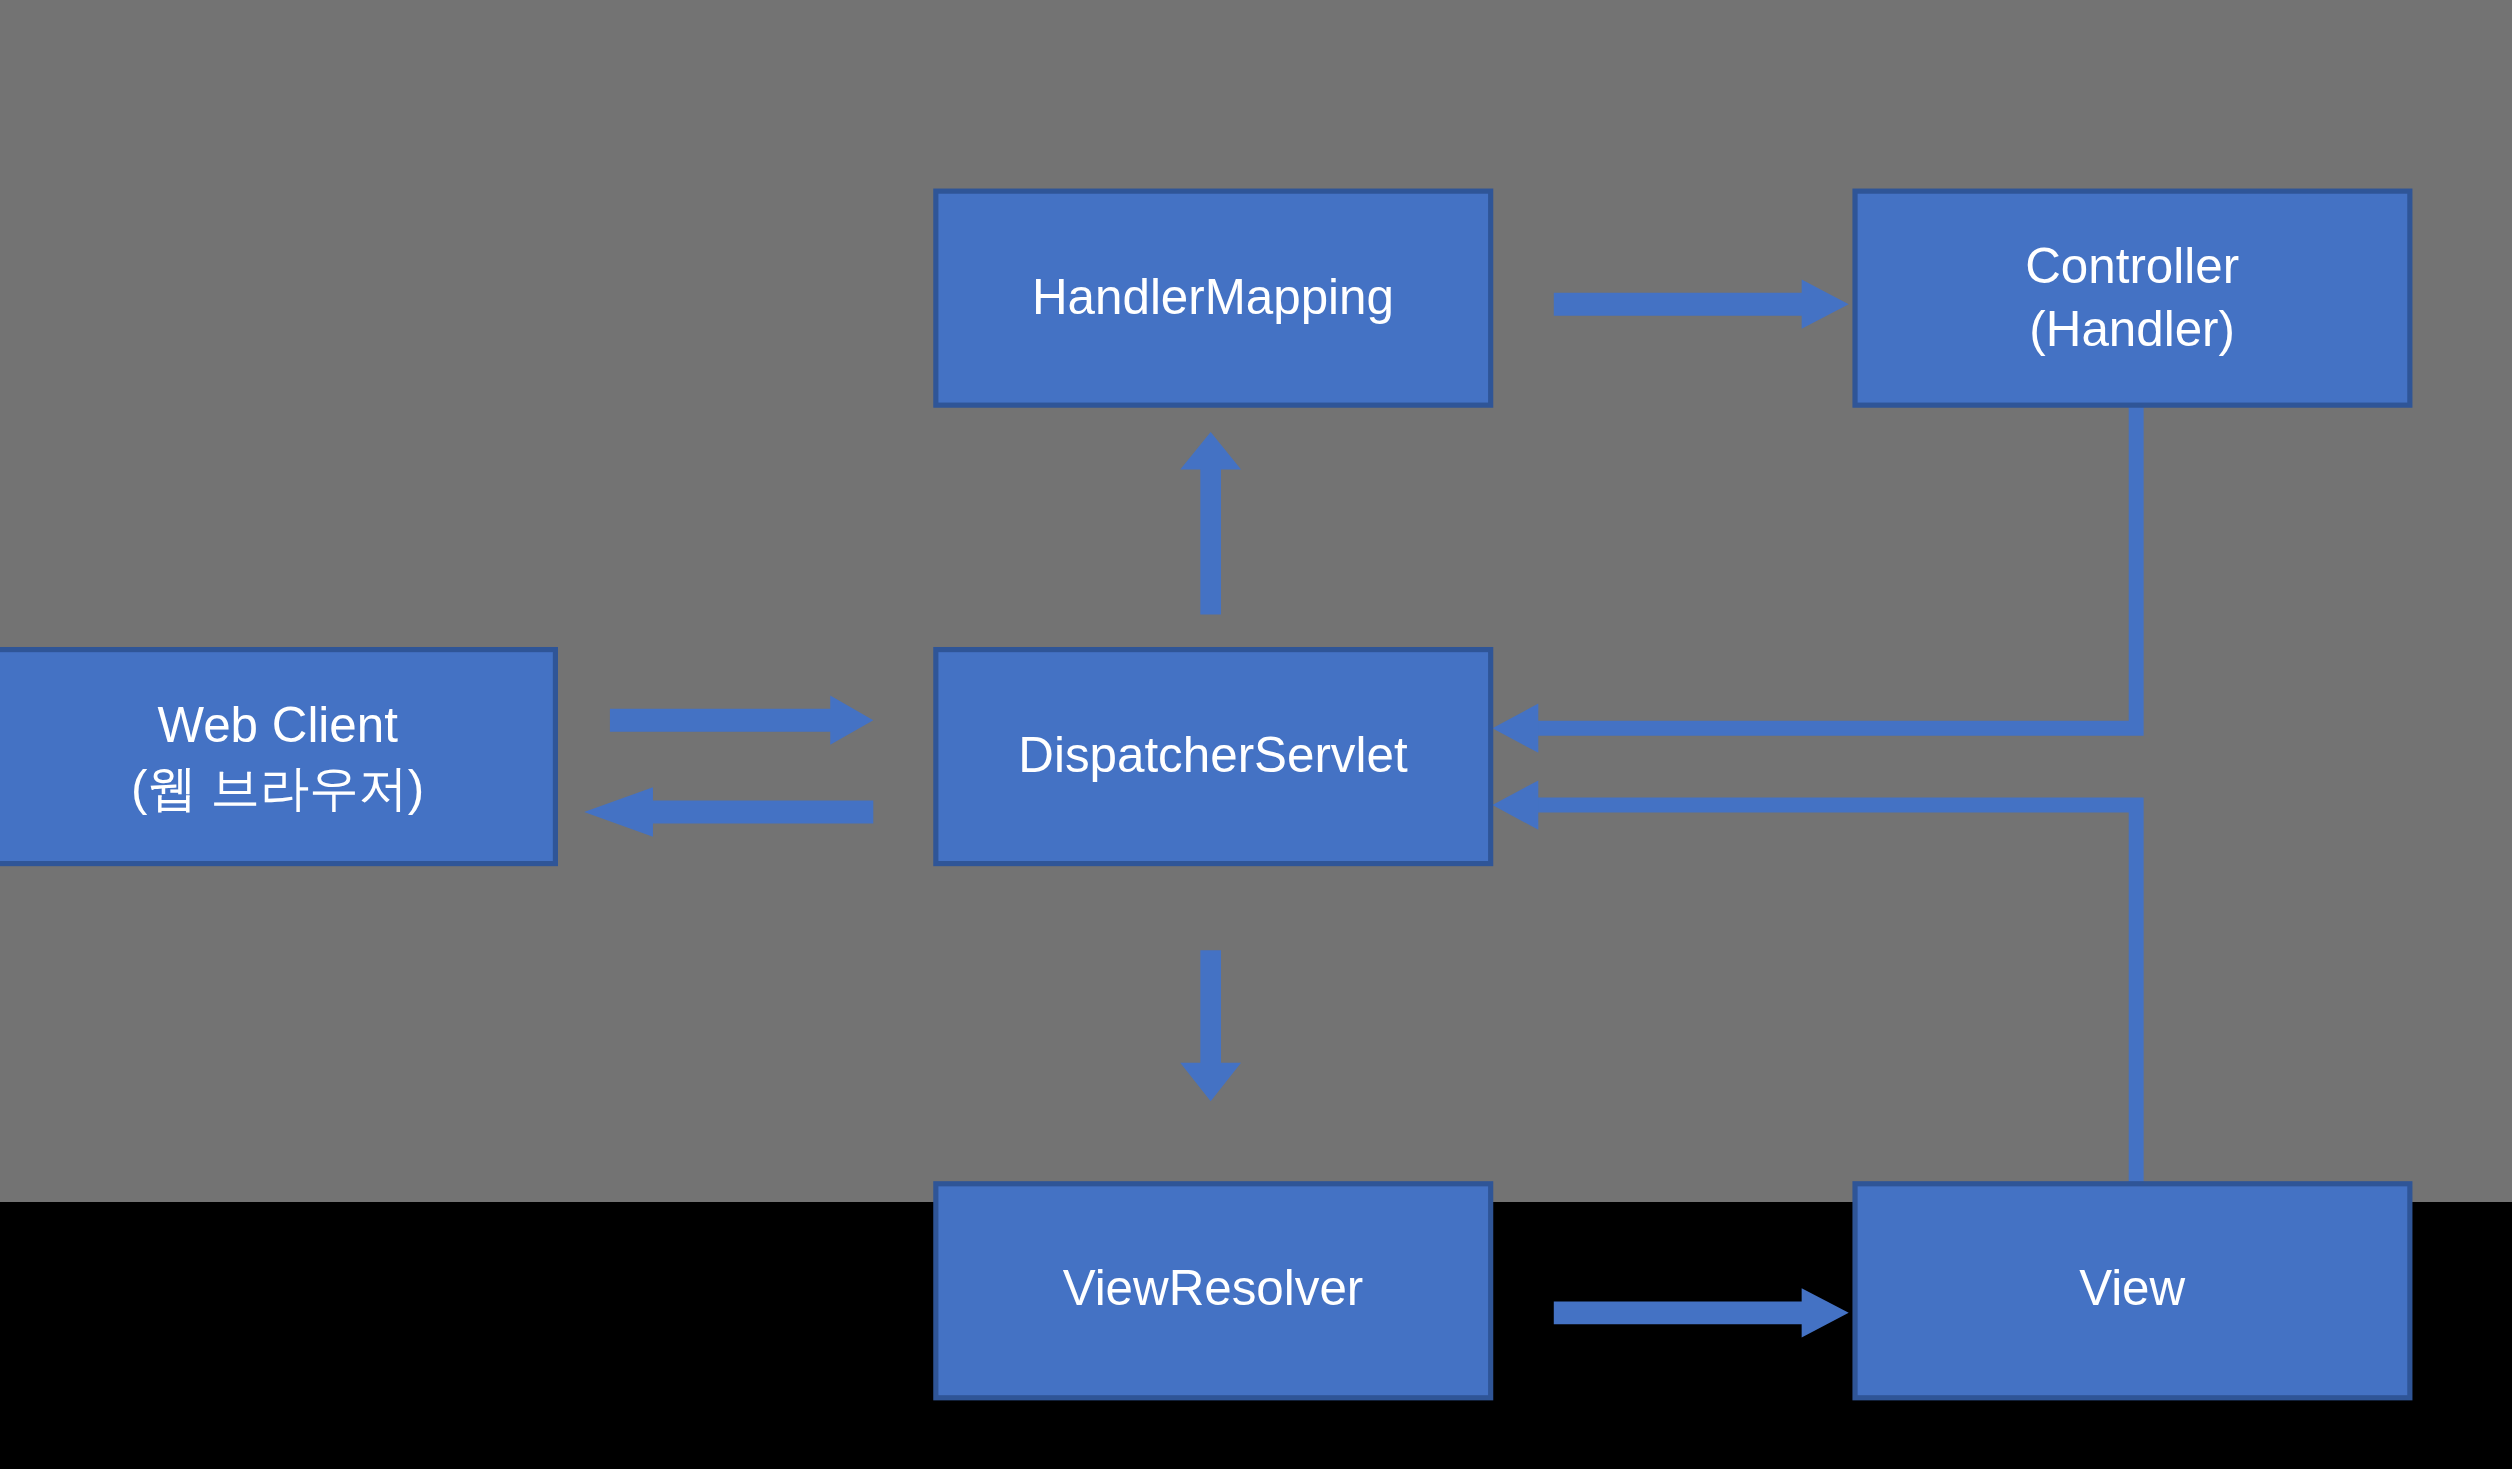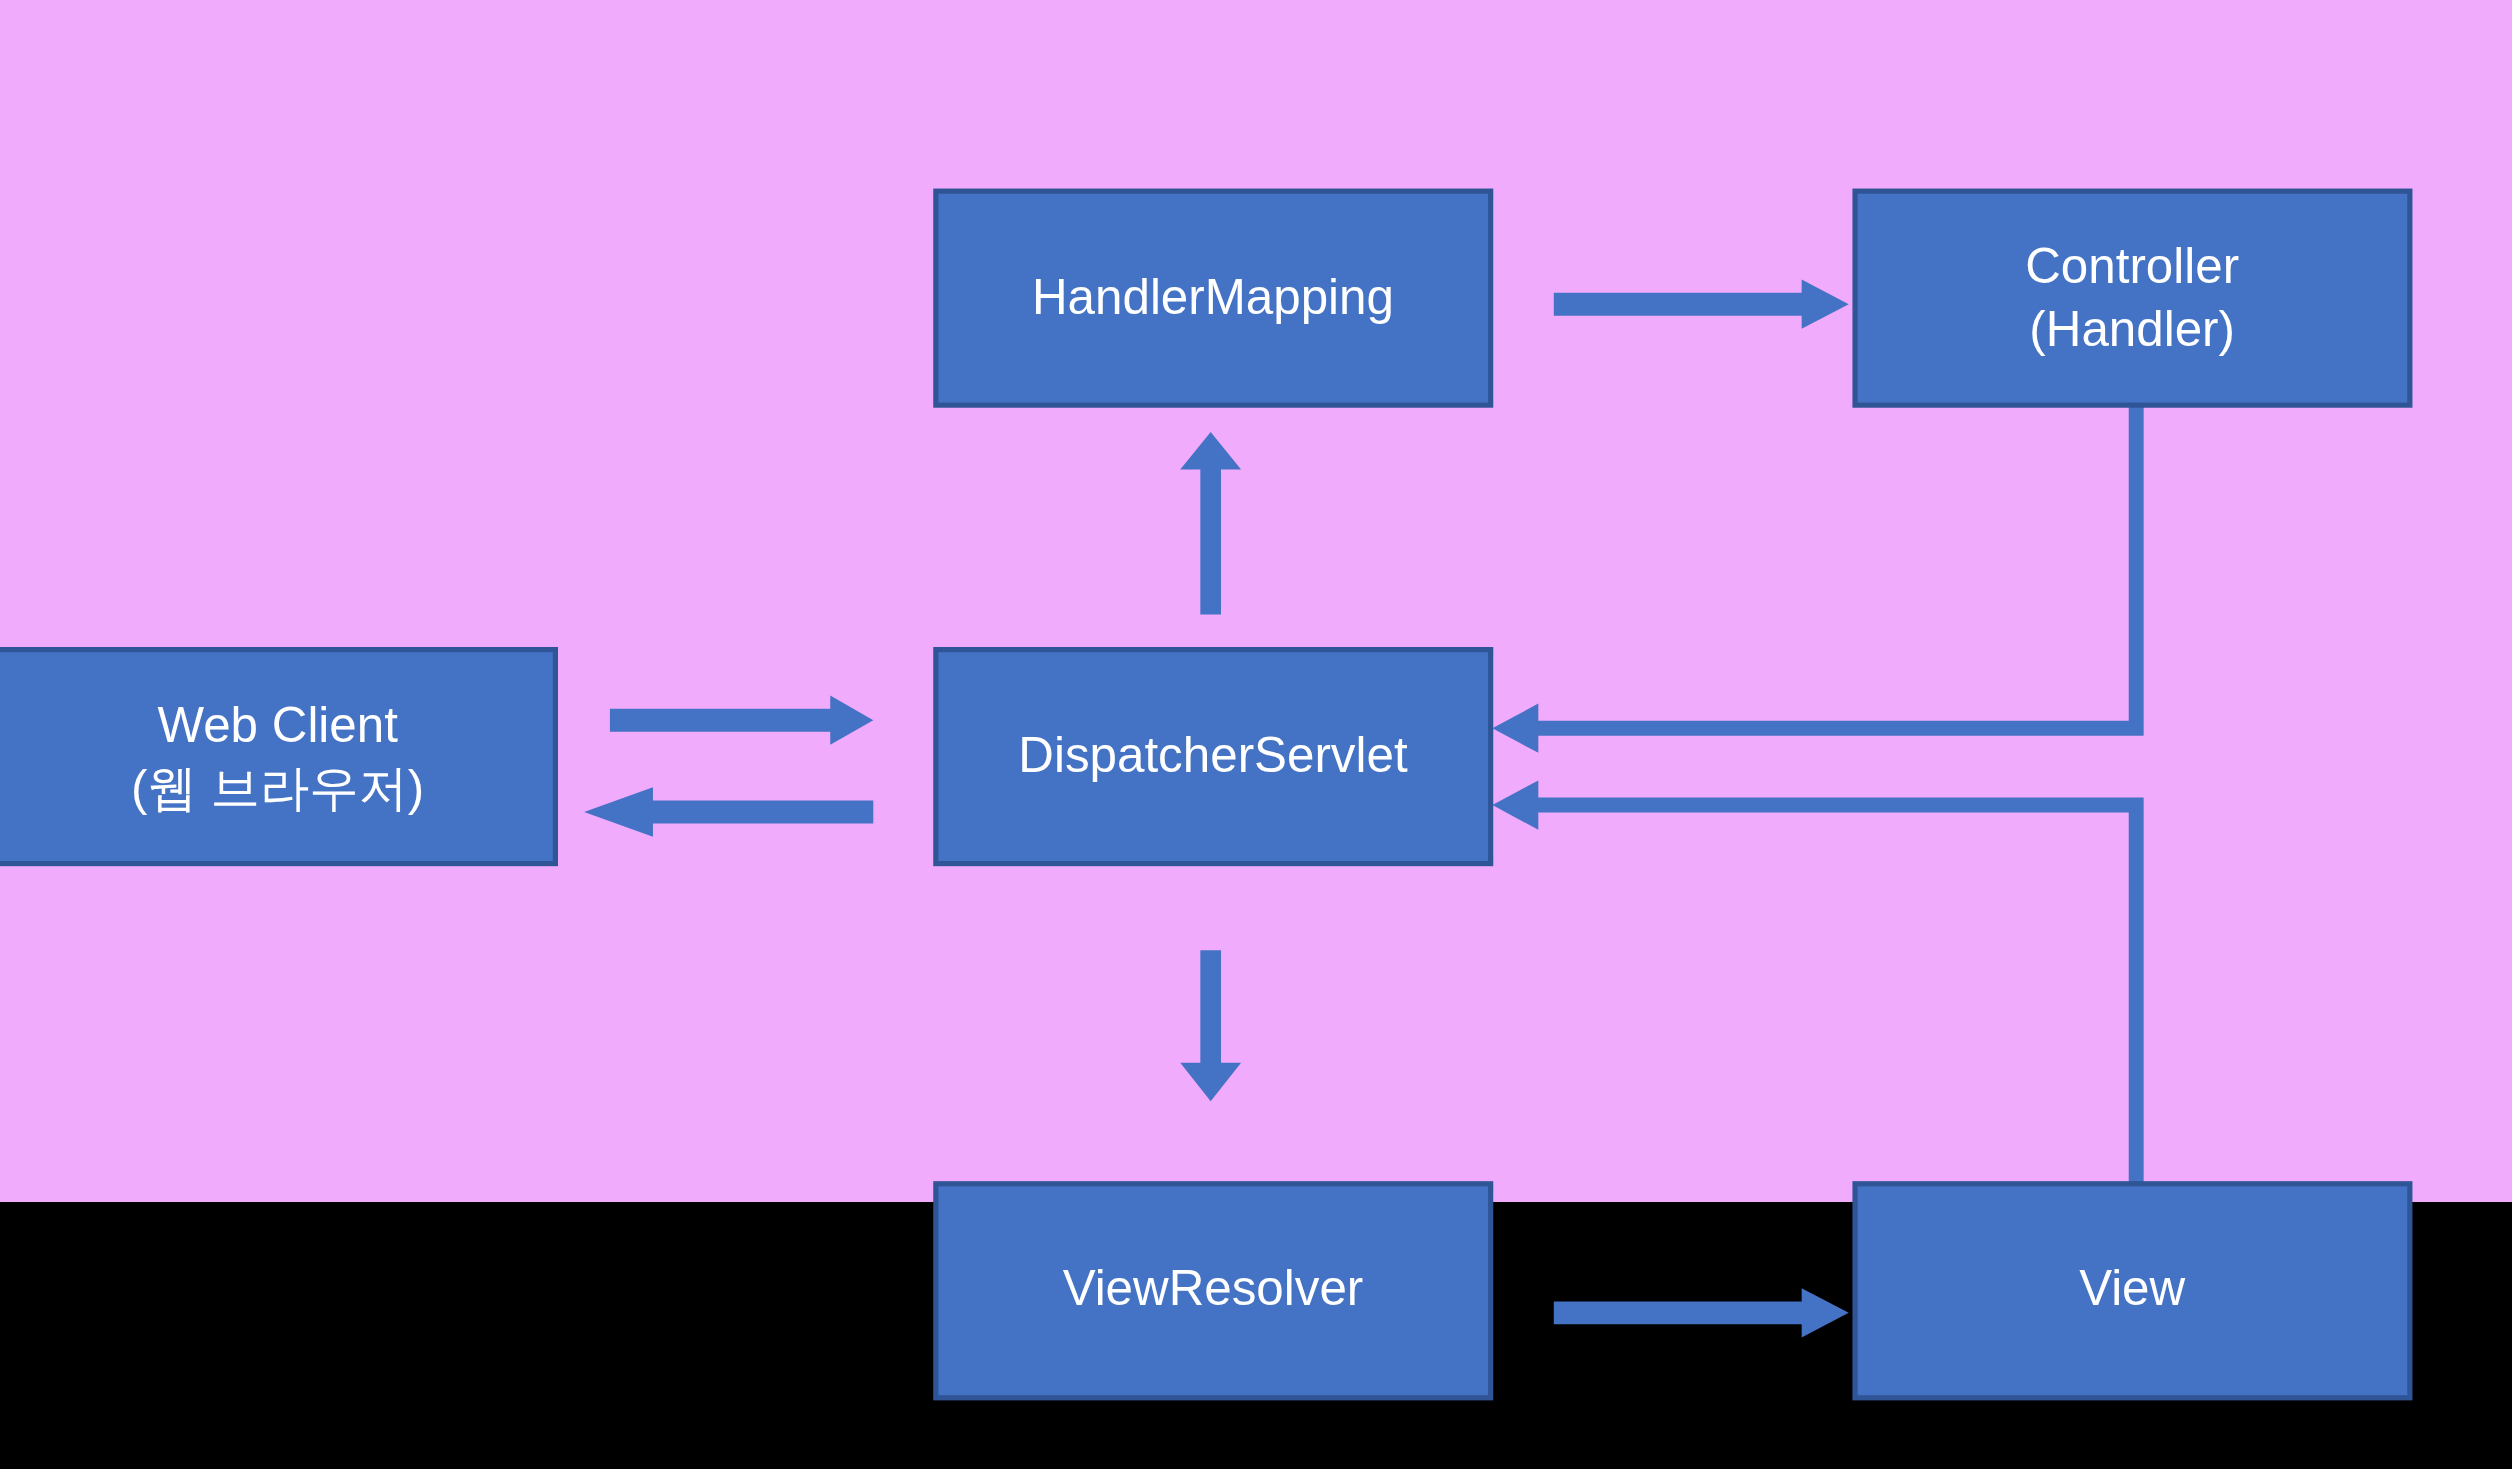--- a/index.html
+++ b/index.html
@@ -11,21 +11,21 @@
   body {
     width: 2512px;
     height: 1469px;
     overflow: hidden;
     font-family: "Liberation Sans", sans-serif;
   }
   #diagram-root {
     position: relative;
     width: 2512px;
     height: 1202px;
-    background: #f0abfc;
+    background: #737373;
   }
   svg.diagram-canvas {
     position: absolute;
     top: 0;
     left: 0;
     width: 2512px;
     height: 1469px;
     display: block;
   }
   .node-rect {

